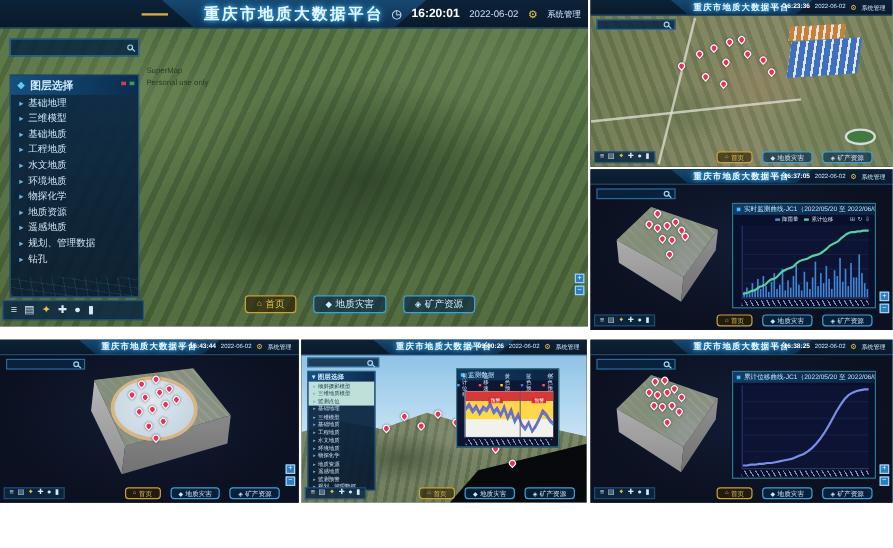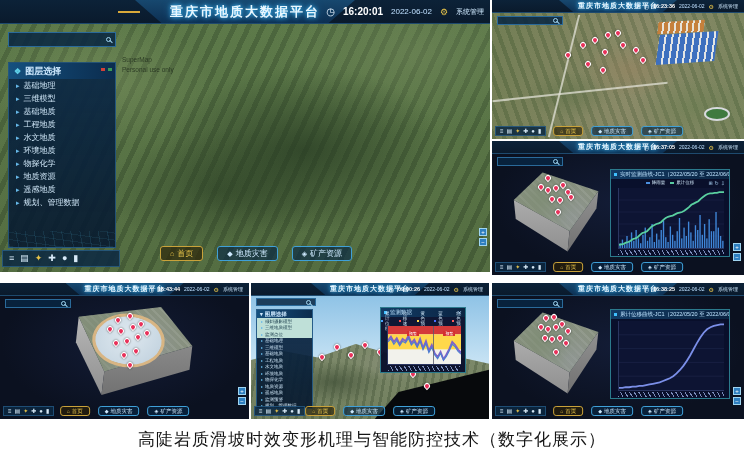--- a/index.html
+++ b/index.html
@@ -61,21 +61,21 @@
             background:repeating-linear-gradient(80deg,rgba(80,180,220,.18) 0 1px,transparent 1px 9px),
                        repeating-linear-gradient(8deg,rgba(80,180,220,.14) 0 1px,transparent 1px 7px); }
 
   
   .tb { position:absolute; display:flex; align-items:center; background:rgba(12,40,66,.85); border:1px solid rgba(60,140,200,.4); z-index:25; }
   .tb.big { left:2px; top:250px; width:118px; height:17px; gap:6px; padding:0 6px; }
   .tb.mini { left:3px; bottom:3px; height:10px; gap:3px; padding:0 4px; }
   .tb-ic { line-height:1; cursor:pointer; }
   .tb.big .tb-ic { font-size:9px; }
   .tb.mini .tb-ic { font-size:6px; }
-  .navrow { position:absolute; display:flex; z-index:25; }
+  .navrow { position:absolute; display:flex; z-index:25;margin-left:44px; }
   .navrow.big { left:160px; top:246px; gap:14px; }
   .navrow.mini { left:50%; transform:translateX(-50%); bottom:3px; gap:8px; }
   .navbtn { display:flex; align-items:center; justify-content:center; gap:3px; border-radius:3px; cursor:pointer; white-space:nowrap; font-family:inherit; }
   .navrow.big .navbtn { height:15px; font-size:8px; padding:0 9px; }
   .navrow.mini .navbtn { height:10px; font-size:5.5px; padding:0 6px; gap:2px; }
   .navbtn .bic { font-size:7px; }
   .navrow.mini .navbtn .bic { font-size:5px; }
   .navbtn.gold { background:rgba(44,34,6,.65); border:1px solid #c9a23a; color:#e8c44a; }
   .navbtn.cyan { background:rgba(8,40,70,.65); border:1px solid #3fa0d8; color:#cfeaff; }
 
@@ -248,20 +248,24 @@
             <span class="arr">▸</span>
             <span>地质资源</span>
           </div>
           <div class="s-row">
             <span class="arr">▸</span>
             <span>遥感地质</span>
           </div>
           <div class="s-row">
             <span class="arr">▸</span>
             <span>规划、管理数据</span>
+          </div>
+          <div class="s-row">
+            <span class="arr">▸</span>
+            <span>钻孔</span>
           </div>
         </div>
       <div class="grid3d"></div>
     </div>
     <div class="tb big">
         <span class="tb-ic" style="color: rgb(215, 233, 247);">≡</span>
         <span class="tb-ic" style="color: rgb(215, 233, 247);">▤</span>
         <span class="tb-ic" style="color: rgb(232, 196, 74);">✦</span>
         <span class="tb-ic" style="color: rgb(215, 233, 247);">✚</span>
         <span class="tb-ic" style="color: rgb(215, 233, 247);">●</span>
@@ -710,14 +714,13 @@
         <button class="navbtn gold"><span class="bic">⌂</span>首页</button>
         <button class="navbtn cyan"><span class="bic">◆</span>地质灾害</button>
         <button class="navbtn cyan"><span class="bic">◈</span>矿产资源</button>
       </div>
     <div class="mapctl" style="bottom:14px">
       <span>+</span>
       <span>−</span>
     </div>
   </div>
 
-  <div id="caption">高陡岩质滑坡时效变形机理与智能防控技术（数字化展示）</div>
 </div>
 
 </body></html>

